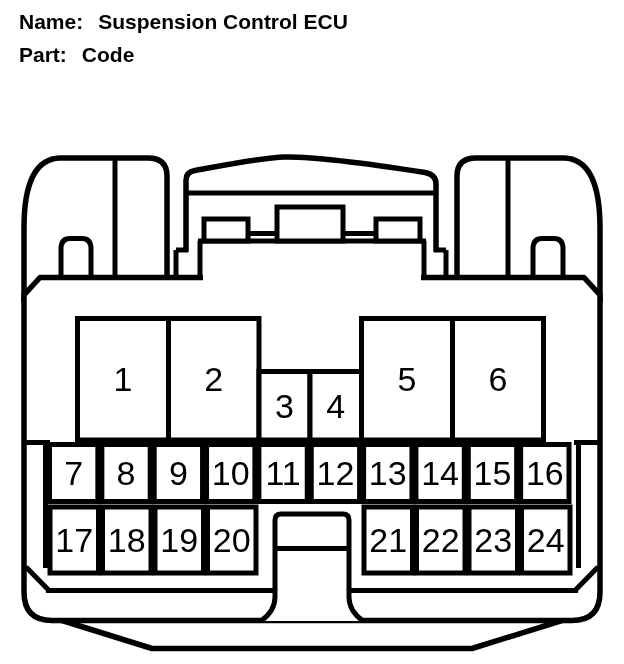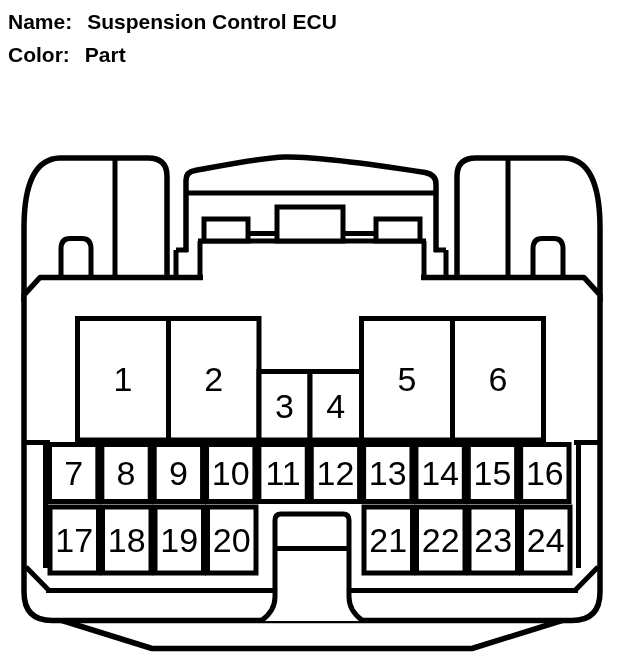--- a/index.html
+++ b/index.html
@@ -11,20 +11,21 @@
     position:relative;
   }
   .header{
     position:absolute;top:6px;left:8px;
     color:#000;
   }
   .info-row{
     height:33px;line-height:31px;
     font-size:21px;font-weight:bold;
     white-space:nowrap;
+    margin-left:11px;
   }
   .info-row .value{margin-left:15px;}
   svg.connector{position:absolute;left:0;top:0;}
   .outline{fill:#ffffff;stroke:#000000;stroke-width:5.5;stroke-linejoin:round;}
   .line{fill:none;stroke:#000000;stroke-width:5;stroke-linejoin:round;}
   .line-thick{fill:none;stroke:#000000;stroke-width:5.5;stroke-linejoin:round;}
   .pin-box{fill:#ffffff;stroke:#000000;stroke-width:5;}
   .latch-rect{fill:#ffffff;stroke:#000000;stroke-width:5;}
   text.pin-number{
     font-family:"Liberation Sans", sans-serif;
@@ -32,21 +33,21 @@
   }
 </style>
 </head>
 <body>
 
 <div class="header">
   <div class="info-row">
     <span class="label">Name:</span><span class="value">Suspension Control ECU</span>
   </div>
   <div class="info-row">
-    <span class="label">Color:</span><span class="value">Part</span>
+    <span class="label">Part:</span><span class="value">Code</span>
   </div>
 </div>
 
 <svg class="connector" width="624" height="664" viewBox="0 0 624 664" xmlns="http://www.w3.org/2000/svg">
 
   <path class="line-thick" d="M 38,613 L 152,648.5 L 472,648.5 L 586,613"></path>
 
   <path class="outline" d="M 24,302 L 24,228 Q 24,159 60,158 L 148,158 Q 167,158 167,176 L 167,280"></path>
 
   <path class="outline" d="M 600,302 L 600,228 Q 600,159 564,158 L 476,158 Q 457,158 457,176 L 457,280"></path>

